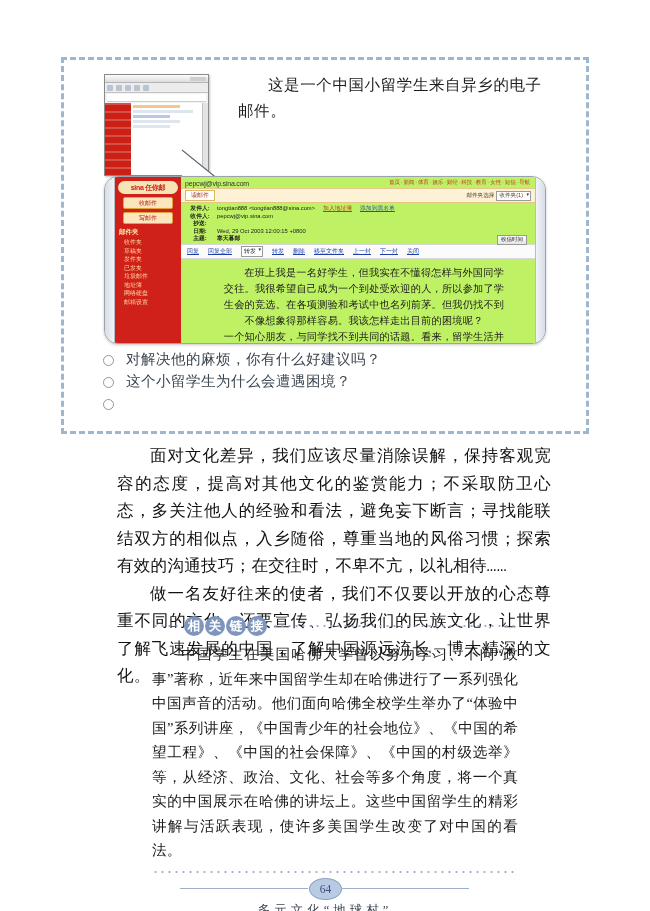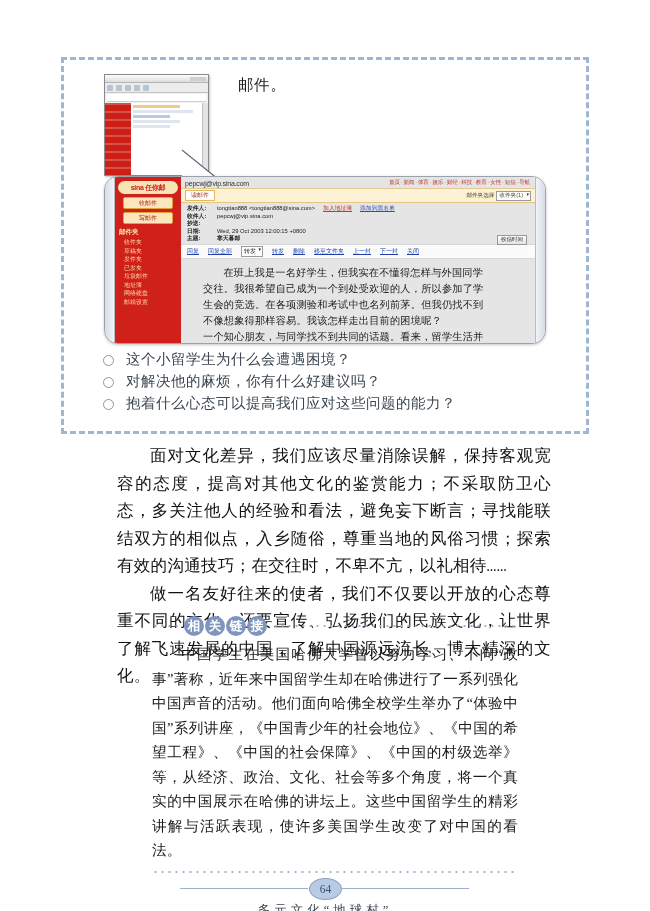--- a/index.html
+++ b/index.html
@@ -181,23 +181,24 @@
   .ms-link {
     margin-left: 9px;
     font-size: 6px;
     color: #ffd7a0;
     line-height: 8.5px;
     font-family: "Liberation Sans", sans-serif;
     white-space: nowrap;
   }
   .ms-content {
     flex: 1;
-    background: #e5e5e5;
+    background: #bef264;
     position: relative;
     overflow: hidden;
+    text-align: center;
   }
   .ms-topbar {
     display: flex;
     align-items: center;
     justify-content: space-between;
     padding: 2px 4px 1px 4px;
     border-bottom: 1px solid #e2c98f;
   }
   .ms-account {
     font-size: 7px;
@@ -457,20 +458,21 @@
     letter-spacing: 4px;
     font-family: "Liberation Serif", "DejaVu Serif", serif;
   }
 </style>
 </head>
 <body>
 
 <div class="frame-box"></div>
 
 <div class="caption">
+  <span class="indent">这是一个中国小留学生来自异乡的电子</span>
   <span>邮件。</span>
 </div>
 
 <div class="browser-thumb">
   <div class="bt-titlebar"></div>
   <div class="bt-toolbar">
     <i></i>
     <i></i>
     <i></i>
     <i></i>
@@ -575,29 +577,28 @@
       <div>一个知心朋友，与同学找不到共同的话题。看来，留学生活并</div>
     </div>
   </div>
 
   <div class="ms-rightrail"></div>
 </div>
 
 <div class="questions">
   <div class="q-item">
     <div class="q-circle"></div>
-    <div class="q-text">这个小留学生为什么会遭遇困境？</div>
+    <div class="q-text">对解决他的麻烦，你有什么好建议吗？</div>
   </div>
   <div class="q-item">
     <div class="q-circle"></div>
-    <div class="q-text">对解决他的麻烦，你有什么好建议吗？</div>
+    <div class="q-text">这个小留学生为什么会遭遇困境？</div>
   </div>
   <div class="q-item">
     <div class="q-circle"></div>
-    <div class="q-text">抱着什么心态可以提高我们应对这些问题的能力？</div>
   </div>
 </div>
 
 <div class="body-text">
   <p>面对文化差异，我们应该尽量消除误解，保持客观宽容的态度，提高对其他文化的鉴赏能力；不采取防卫心态，多关注他人的经验和看法，避免妄下断言；寻找能联结双方的相似点，入乡随俗，尊重当地的风俗习惯；探索有效的沟通技巧；在交往时，不卑不亢，以礼相待……</p>
   <p>做一名友好往来的使者，我们不仅要以开放的心态尊重不同的文化，还要宣传、弘扬我们的民族文化，让世界了解飞速发展的中国，了解中国源远流长、博大精深的文化。</p>
 </div>
 
 <div class="related">
   <div class="rel-header">

